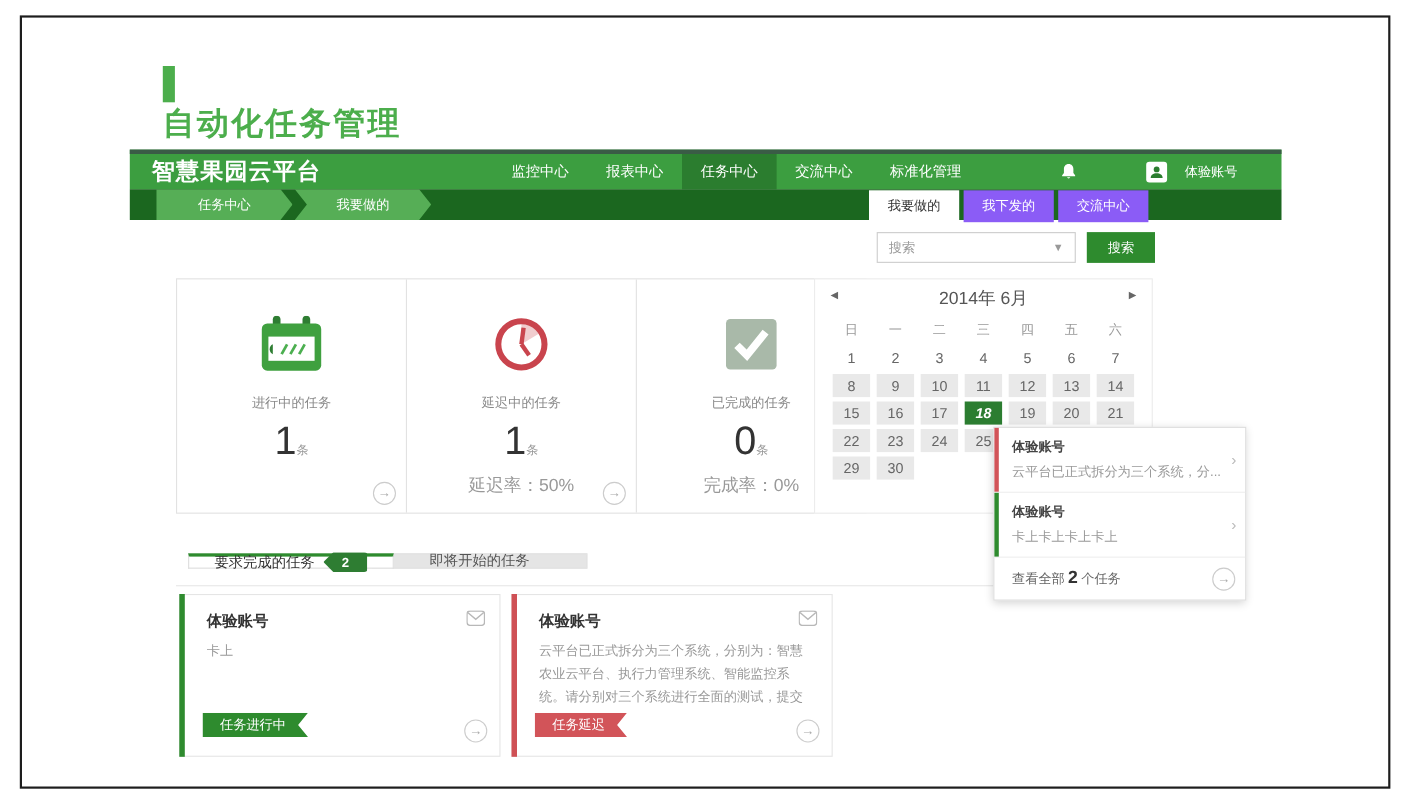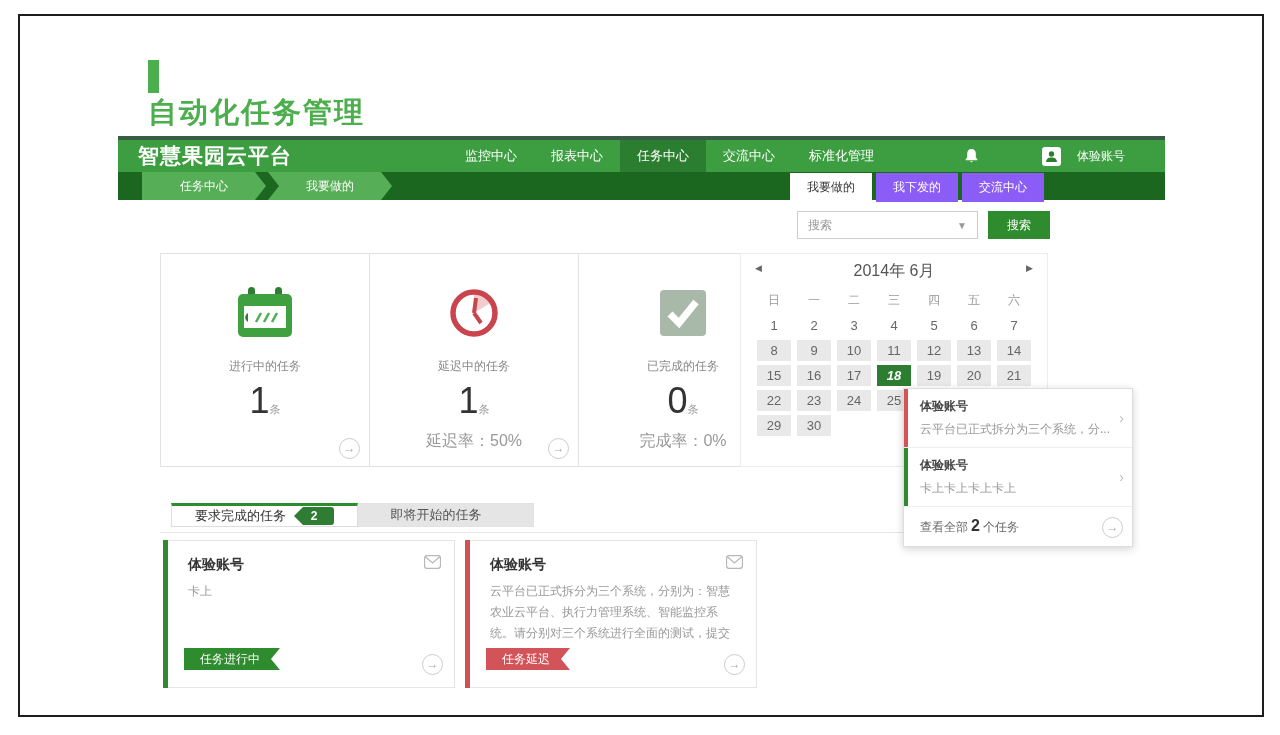--- a/index.html
+++ b/index.html
@@ -77,21 +77,21 @@
   .popup-item { position:relative; padding:9px 22px 9px 16px; border-bottom:1px solid #eee; cursor:pointer; }
   .popup-strip { position:absolute; left:0; top:0; bottom:0; width:4px; }
   .popup-title { font-size:12px; font-weight:bold; color:#444; }
   .popup-desc { font-size:12px; color:#999; margin-top:6px; white-space:nowrap; overflow:hidden; }
   .popup-chevron { position:absolute; right:8px; top:50%; transform:translateY(-50%); color:#bbb; font-size:14px; }
   .popup-footer { position:relative; padding:10px 40px 10px 16px; font-size:12px; color:#666; }
   .popup-count { font-size:16px; font-weight:bold; color:#333; margin:0 3px; }
   .popup-footer .go-circle { bottom:8px; }
 
   
-  .task-tab { position:absolute; top:503px; height:24px; display:flex; align-items:center; justify-content:center;
+  .task-tab { position:absolute; top:503px; height:14px; display:flex; align-items:center; justify-content:center;
               font-size:13px; cursor:pointer; background:#fff; }
   #task-tab-1 { left:171px; width:187px; border:1px solid #ddd; border-top:3px solid #2e8b2e; color:#333; gap:8px; z-index:2; }
   #task-tab-2 { left:338px; width:196px; border:1px solid #e2e2e2; background:#e5e5e5; color:#555; }
   .tab-badge { background:#2e7d32; color:#fff; font-size:12px; font-weight:bold; width:40px; height:18px; line-height:18px;
                text-align:center; clip-path:polygon(9px 0, 100% 0, 100% 100%, 9px 100%, 0 50%); border-radius:0 3px 3px 0; }
   .tab-underline { position:absolute; left:160px; top:532px; width:973px; height:1px; background:#e6e6e6; }
 
   
   .task-card { position:absolute; top:540px; width:292px; height:148px; background:#fff; border:1px solid #e5e5e5; }
   #task-card-1 { left:163px; } #task-card-2 { left:465px; }

